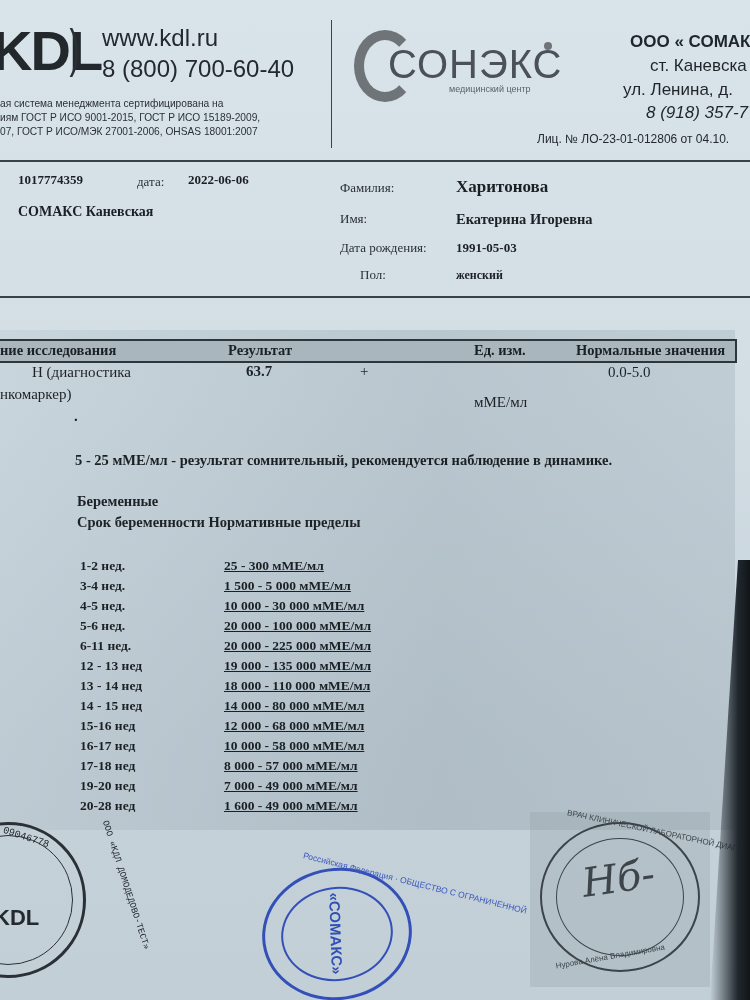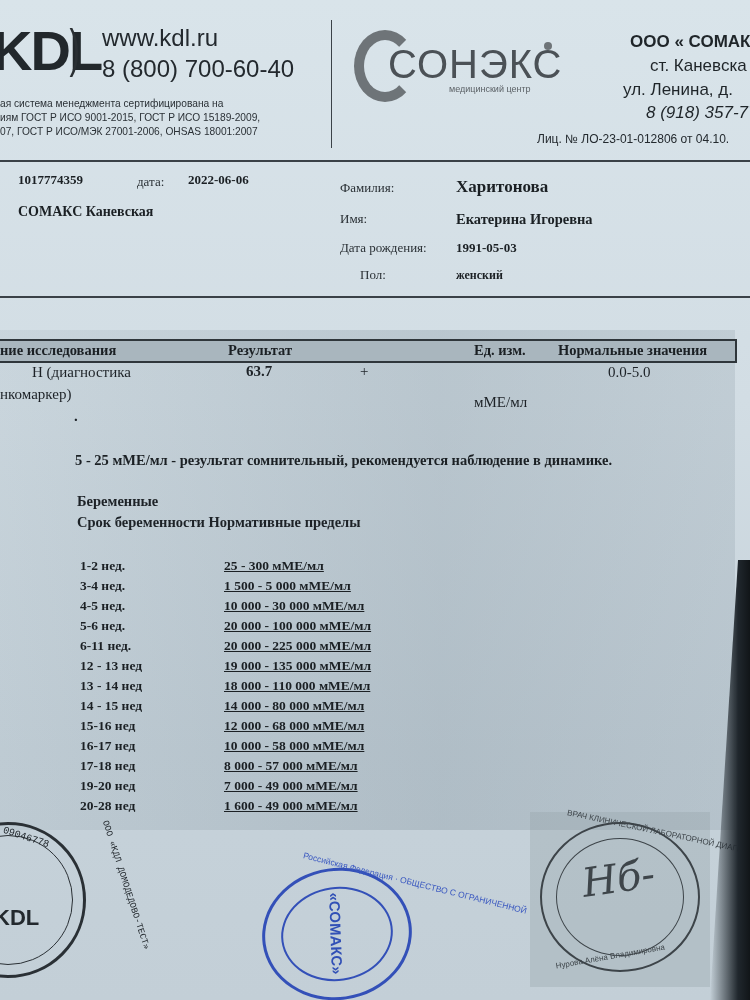--- a/index.html
+++ b/index.html
@@ -155,21 +155,21 @@
 <div class="val" style="left:456px; top:240px;">1991-05-03</div>
 <div class="lbl" style="left:340px; top:267px;margin-left:20px;">Пол:</div>
 <div class="val" style="left:456px; top:268px; font-size:12px;">женский</div>
 
 <div class="hr" style="top:296px; width:750px;"></div>
 
 <div class="th-bar"></div>
 <div class="th" style="left:0;">ние исследования</div>
 <div class="th" style="left:228px;">Результат</div>
 <div class="th" style="left:474px;">Ед. изм.</div>
-<div class="th" style="left:558px;">Нормальные значения</div>
+<div class="th" style="left:576px;">Нормальные значения</div>
 
 <div class="td" style="left:0; top:364px;padding-left:32px;">Н (диагностика</div>
 <div class="td" style="left:0; top:386px;">нкомаркер)</div>
 <div class="td" style="left:246px; top:363px; font-weight:bold;">63.7</div>
 <div class="td" style="left:360px; top:363px;">+</div>
 <div class="td" style="left:474px; top:364px;margin-top:30px;">мМЕ/мл</div>
 <div class="td" style="left:608px; top:364px;">0.0-5.0</div>
 <div class="td" style="left:74px; top:408px; font-weight:bold;">.</div>
 
 <div class="note">5 - 25 мМЕ/мл - результат сомнительный, рекомендуется наблюдение в динамике.</div>

